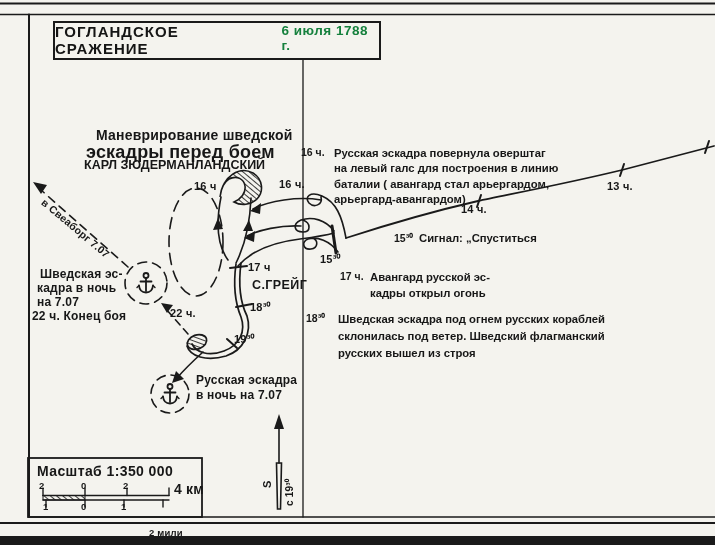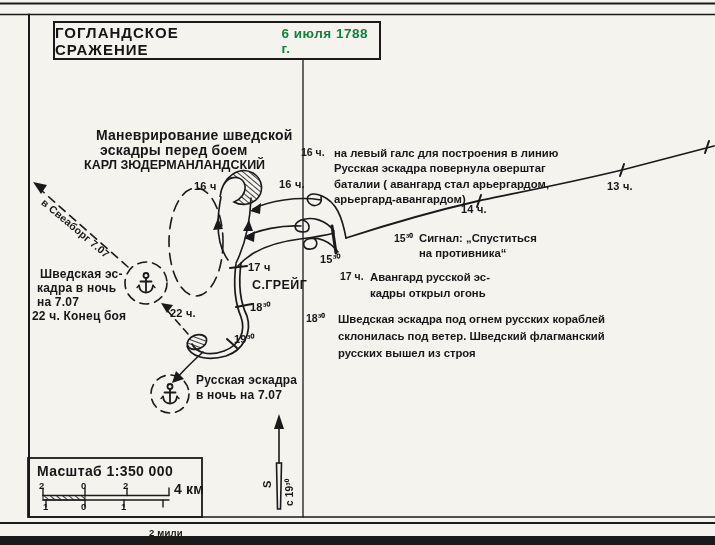--- a/index.html
+++ b/index.html
@@ -11,21 +11,21 @@
   }
   #linework { position:absolute; left:0; top:0; z-index:1; }
   #labels { position:absolute; left:0; top:0; width:715px; height:545px; z-index:2; }
   .lbl {
     position:absolute; font-weight:700; color:#171717; white-space:nowrap;
     font-size:12px; line-height:1.15; letter-spacing:0.2px;
   }
   #title-box {
     position:absolute; left:53px; top:21px; width:324px; height:35px;
     border:2px solid #1a1a1a; background:#f4f3ee;
-    display:flex; align-items:center; justify-content:center; gap:9px;
+    display:flex; align-items:flex-start; justify-content:center; gap:9px;
   }
   #title-box .t-main { font-size:15px; font-weight:700; letter-spacing:1px; color:#151515; }
   #title-box .t-date { font-size:13.5px; font-weight:700; letter-spacing:0.5px; color:#15803d; }
   .note { position:absolute; display:flex; }
   .note .time { font-weight:700; color:#171717; font-size:10.5px; flex:0 0 auto; }
   .note .body { font-weight:700; color:#171717; }
   .note .body div { white-space:nowrap; }
   .rot { transform-origin:0 0; }
 </style>
 </head>
@@ -145,21 +145,21 @@
   </svg>
 
   <div id="labels">
 
     <div id="title-box">
       <span class="t-main">ГОГЛАНДСКОЕ СРАЖЕНИЕ</span>
       <span class="t-date">6 июля 1788 г.</span>
     </div>
 
     <div class="lbl" style="left:96px;top:127px;font-size:14px;">Маневрирование шведской</div>
-    <div class="lbl" style="left:100px;top:142px;font-size:14px;">эскадры перед боем</div>
+    <div class="lbl" style="left:86px;top:142px;font-size:18px;">эскадры перед боем</div>
     <div class="lbl" style="left:84px;top:158px;font-size:12.5px;letter-spacing:0;">КАРЛ ЗЮДЕРМАНЛАНДСКИЙ</div>
 
     <div class="lbl rot" style="left:47px;top:196px;font-size:10.5px;transform:rotate(40deg);">в Свеаборг 7.07</div>
 
     <div class="lbl" style="left:40px;top:268px;">Шведская эс-</div>
     <div class="lbl" style="left:37px;top:282px;">кадра в ночь</div>
     <div class="lbl" style="left:37px;top:296px;">на 7.07</div>
     <div class="lbl" style="left:32px;top:310px;">22 ч.  Конец боя</div>
 
     <div class="lbl" style="left:196px;top:374px;">Русская эскадра</div>
@@ -172,32 +172,31 @@
     <div class="lbl" style="left:194px;top:180px;font-size:11px;">16 ч</div>
     <div class="lbl" style="left:248px;top:261px;font-size:11px;">17 ч</div>
     <div class="lbl" style="left:252px;top:278px;font-size:12.5px;letter-spacing:0.4px;">С.ГРЕЙГ</div>
     <div class="lbl" style="left:250px;top:301px;font-size:11px;">18³⁰</div>
     <div class="lbl" style="left:234px;top:333px;font-size:11px;">19³⁰</div>
     <div class="lbl" style="left:170px;top:307px;font-size:11px;">22 ч.</div>
 
     <div class="note" style="left:301px;top:146px;">
       <span class="time" style="width:33px;">16 ч.</span>
       <div class="body" style="font-size:11.3px;line-height:15.3px;">
+        <div>Русская эскадра повернула оверштаг</div>
         <div>на левый галс для построения в линию</div>
-        <div>Русская эскадра повернула оверштаг</div>
         <div>баталии ( авангард стал арьергардом,</div>
         <div>арьергард-авангардом)</div>
       </div>
     </div>
 
     <div class="note" style="left:394px;top:231px;">
       <span class="time" style="width:25px;">15³⁰</span>
       <div class="body" style="font-size:11.3px;line-height:15.3px;">
         <div>Сигнал: „Спуститься</div>
-        <div>на противника“</div>
       </div>
     </div>
 
     <div class="note" style="left:308px;top:270px;margin-left:32px;">
       <span class="time" style="width:30px;">17 ч.</span>
       <div class="body" style="font-size:11.3px;line-height:15.5px;">
         <div>Авангард русской эс-</div>
         <div>кадры открыл огонь</div>
       </div>
     </div>

